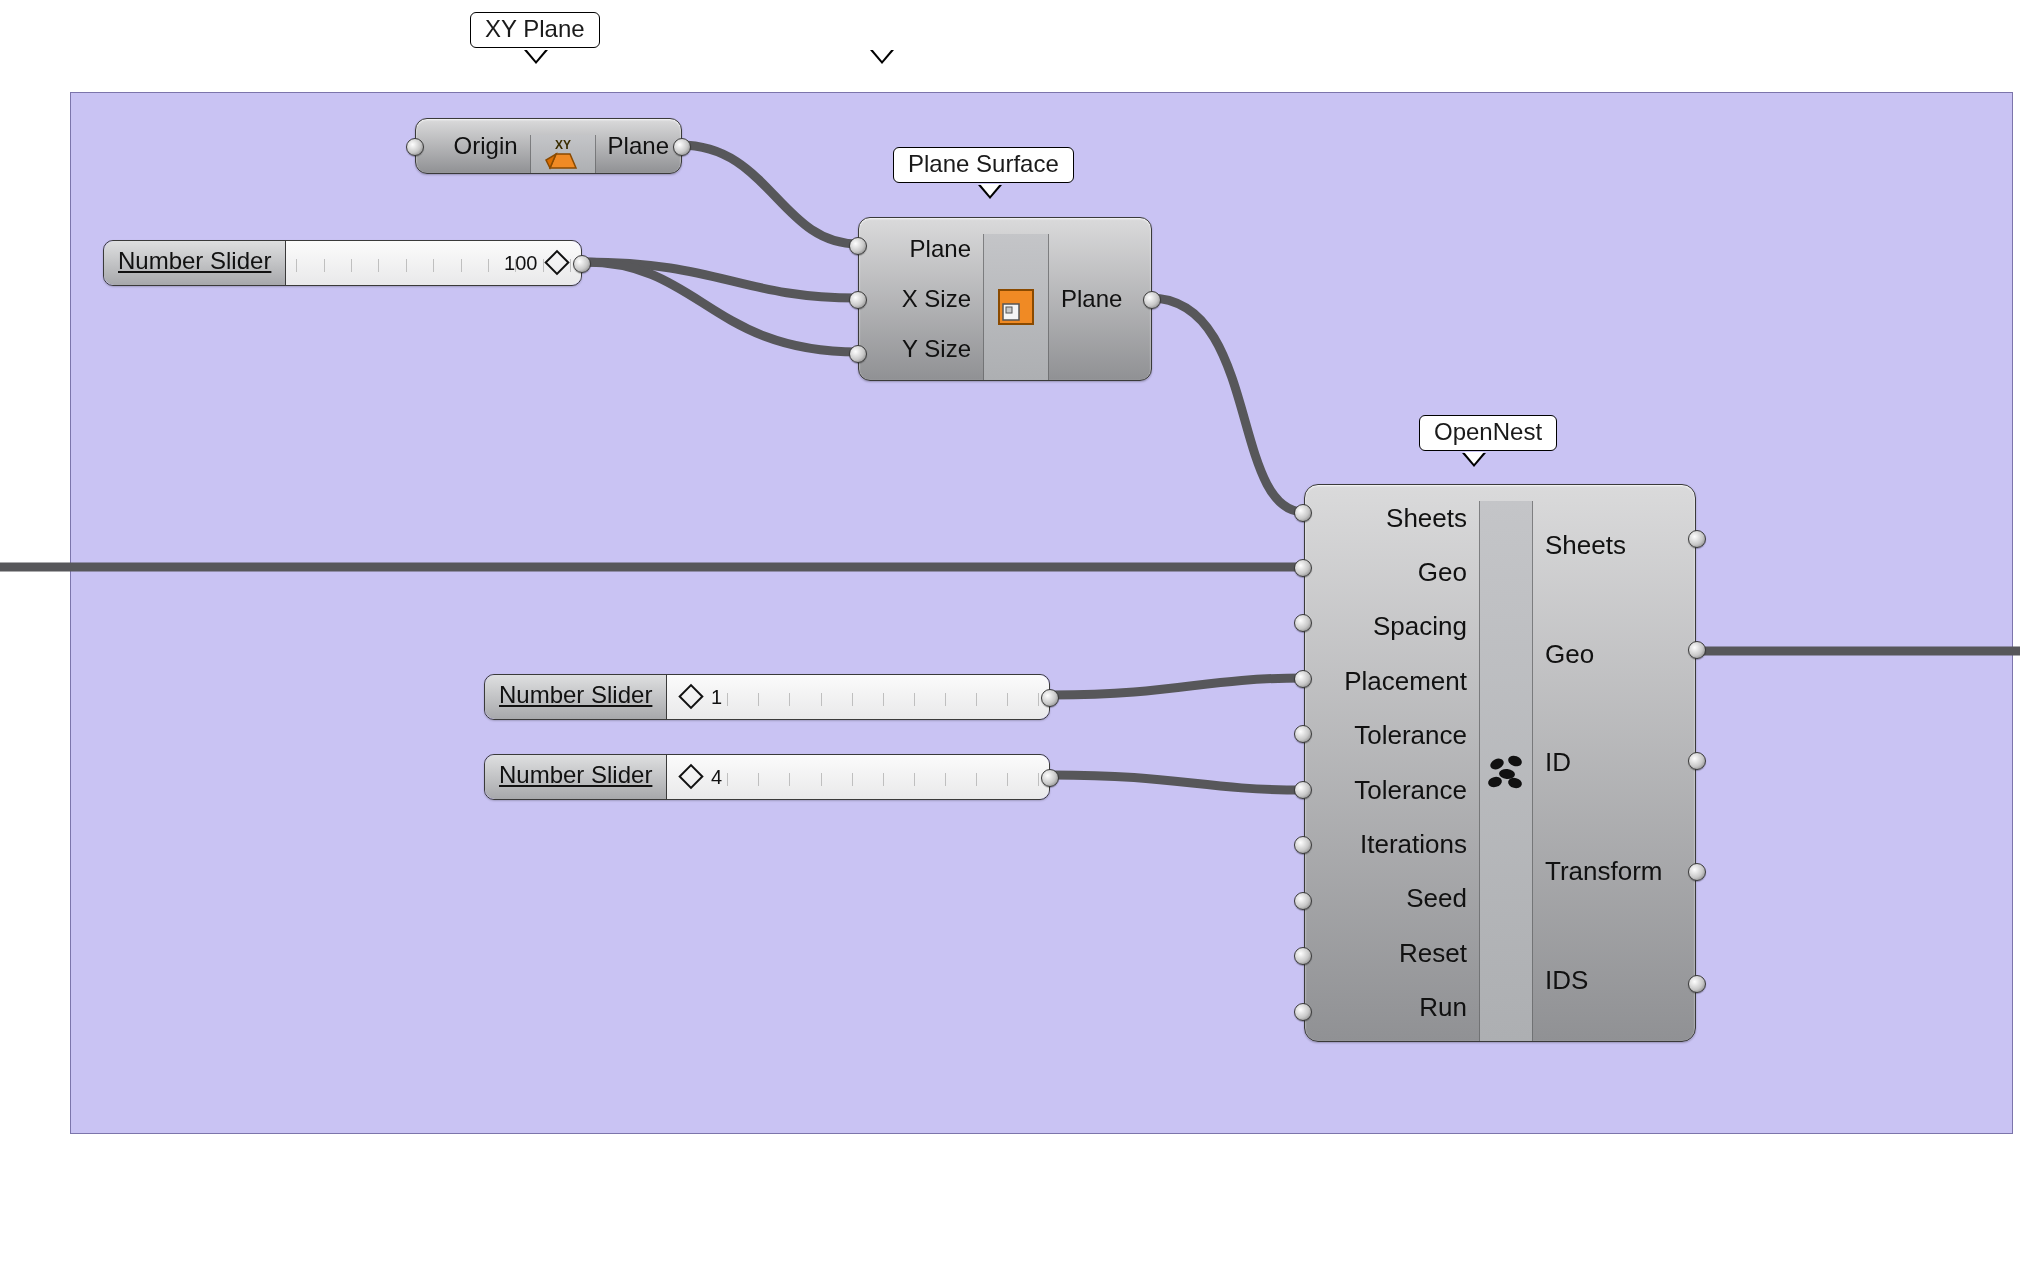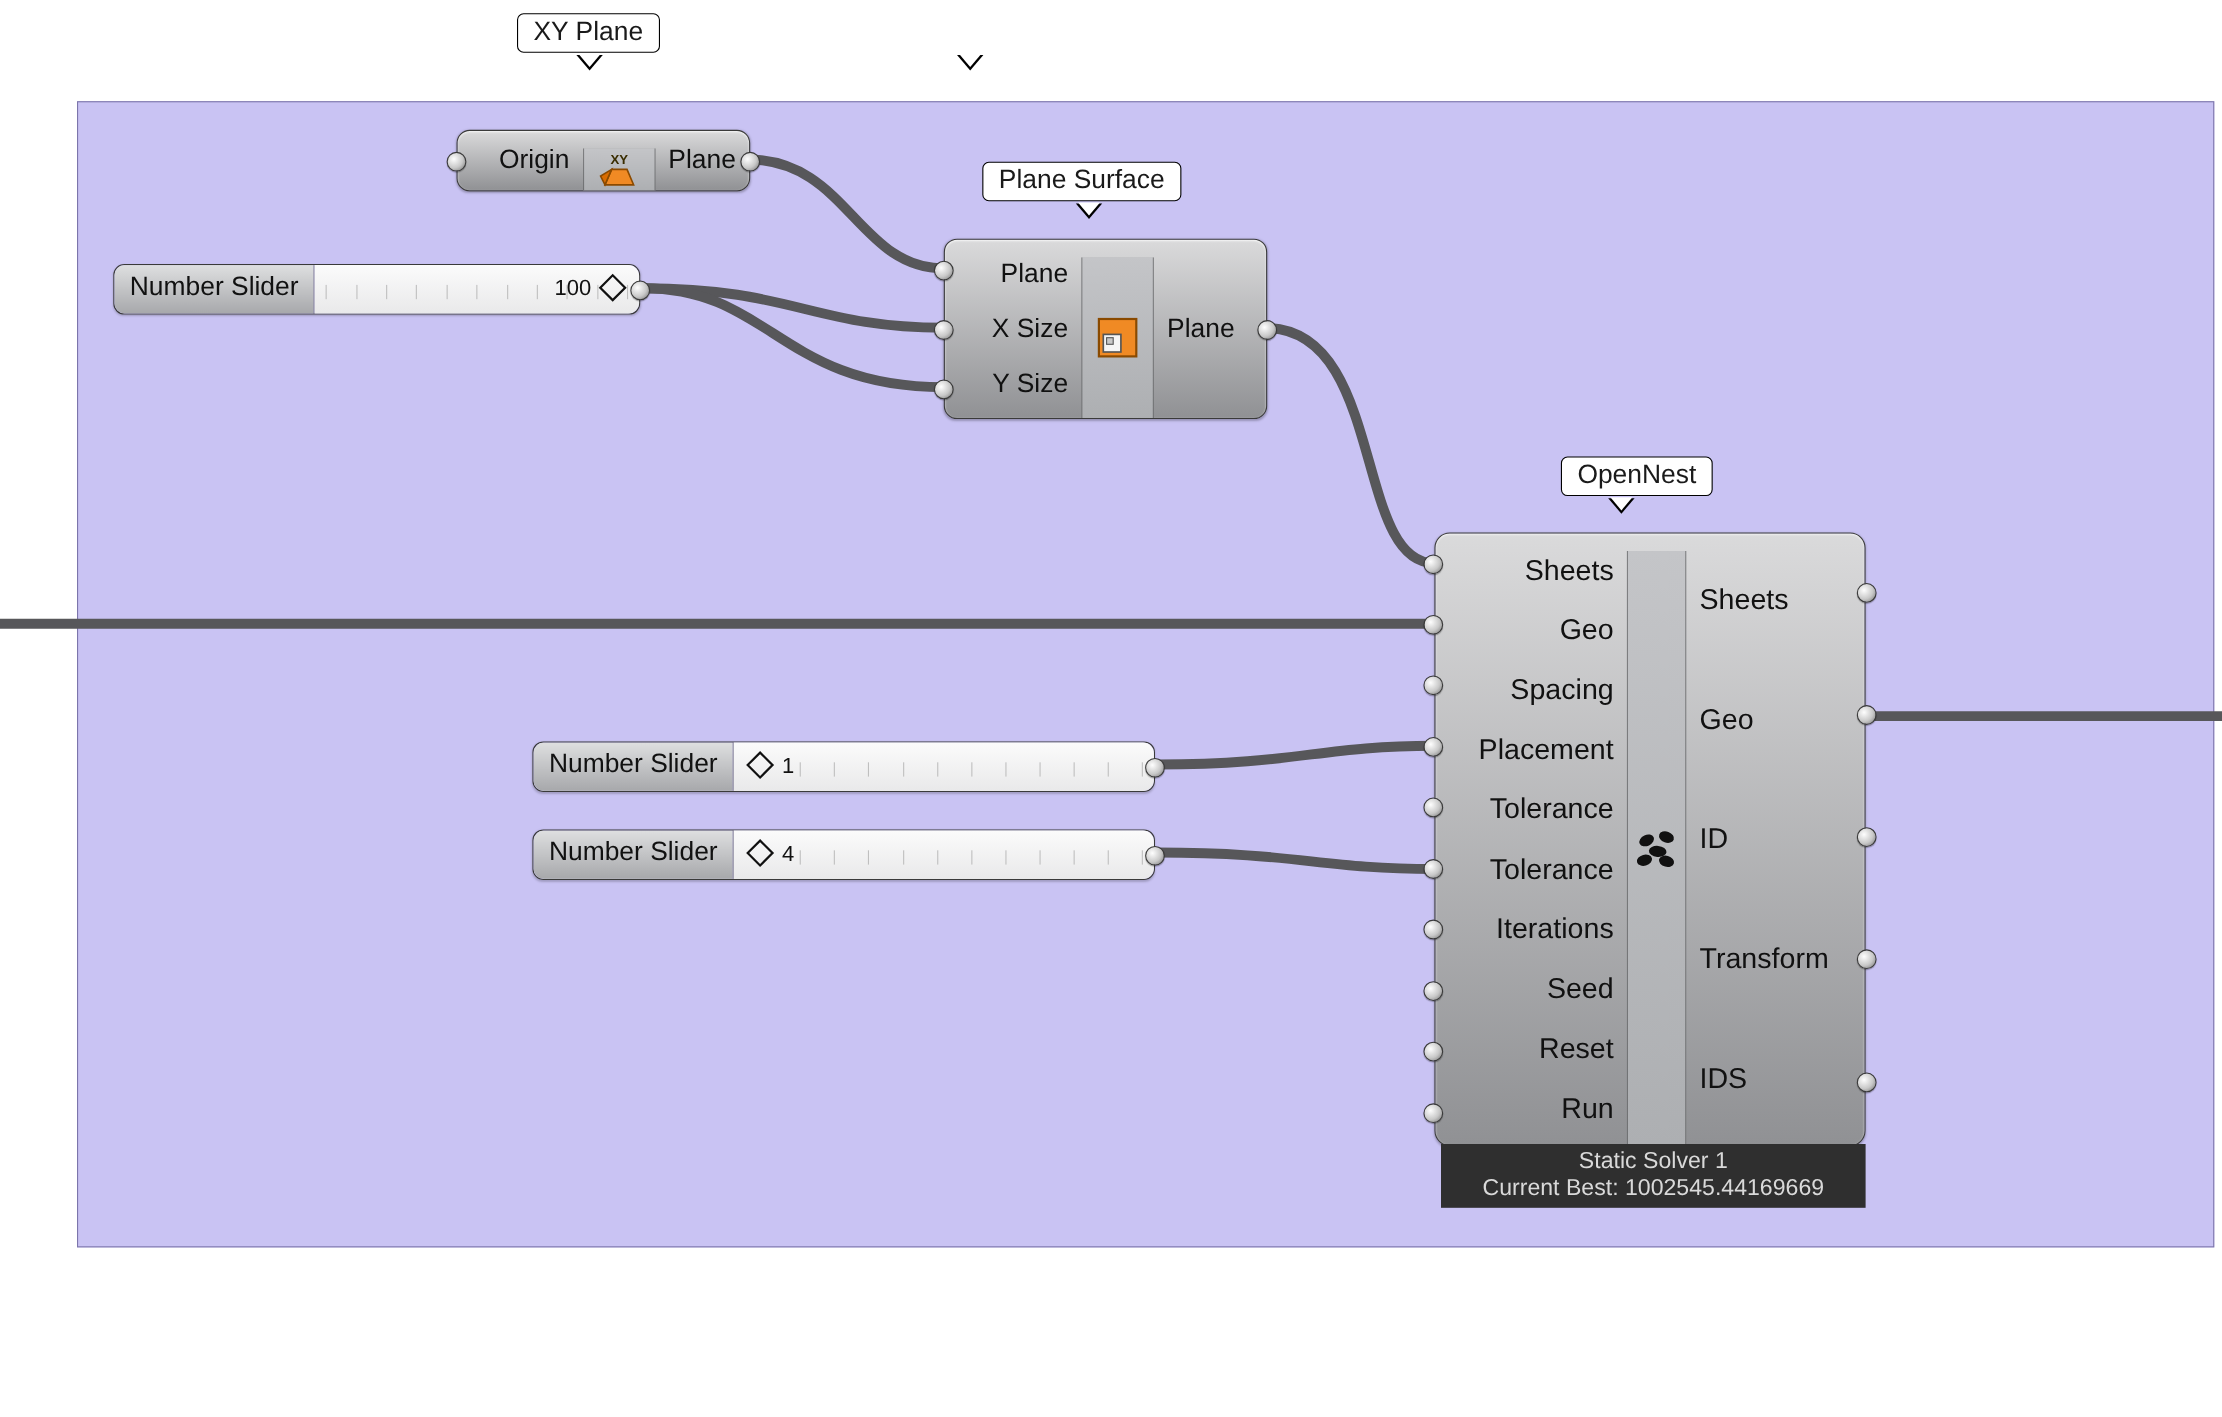--- a/index.html
+++ b/index.html
@@ -17,21 +17,21 @@
   .colL,.colR{display:flex;flex-direction:column;justify-content:space-around;padding:6px 12px;font-size:24px;color:#111;}
   .colL{align-items:flex-end;}
   .colR{align-items:flex-start;}
   .colM{flex:0 0 auto;display:flex;flex-direction:column;align-items:center;justify-content:center;border-left:1px solid rgba(0,0,0,.35);border-right:1px solid rgba(0,0,0,.35);background:linear-gradient(#c4c5c8,#adafb2);width:64px;margin-top:16px;}
   
   .grip{position:absolute;width:16px;height:16px;border-radius:50%;background:radial-gradient(circle at 35% 35%,#fefefe,#c8c8c8 55%,#6f6f6f);border:1px solid #3a3a3a;box-shadow:0 1px 1px rgba(0,0,0,.3);}
   .gripL{left:-10px;}
   .gripR{right:-10px;}
   
   .slider{position:absolute;display:flex;border:1px solid #3a3a3a;border-radius:10px;overflow:visible;box-shadow:0 1px 2px rgba(0,0,0,.2);}
-  .slider .lab{background:linear-gradient(#dedfe0,#a7a8ab);padding:6px 14px;border-right:1px solid #3a3a3a;border-top-left-radius:10px;border-bottom-left-radius:10px;font-size:24px;color:#111;}
+  .slider .lab{background:linear-gradient(#dedfe0,#a7a8ab);padding:6px 14px;border-right:1px solid #3a3a3a;border-top-left-radius:10px;border-bottom-left-radius:10px;font-size:24px;color:#111;text-decoration:underline;}
   .slider .track{position:relative;background:linear-gradient(#fbfbfb,#e9e9ea);flex:1;border-top-right-radius:10px;border-bottom-right-radius:10px;}
   .slider .ticks{position:absolute;top:40%;left:10px;right:10px;height:30%;display:flex;justify-content:space-between;}
   .slider .ticks i{width:1px;background:#bfbfbf;height:100%;}
   .slider .val{position:absolute;top:50%;transform:translateY(-50%);font-size:20px;color:#111;white-space:nowrap;}
   .slider .dia{display:inline-block;width:14px;height:14px;transform:rotate(45deg);border:2px solid #111;margin:0 5px;vertical-align:-2px;}
   
   svg.wires{position:absolute;inset:0;width:100%;height:100%;pointer-events:none;}
   
   .status{position:absolute;background:#2f2f2f;color:#d9d9d9;font-size:21px;text-align:center;padding:4px 4px 6px;}
   
@@ -174,24 +174,20 @@
     <span class="grip" style="left:1294px;top:947px;"></span>
     <span class="grip" style="left:1294px;top:1003px;"></span>
 
     <span class="grip" style="left:1688px;top:530px;"></span>
     <span class="grip" style="left:1688px;top:641px;"></span>
     <span class="grip" style="left:1688px;top:752px;"></span>
     <span class="grip" style="left:1688px;top:863px;"></span>
     <span class="grip" style="left:1688px;top:975px;"></span>
   </div>
 
-  <div class="status" style="left:1310px;top:1040px;width:378px;">
-    <div>Static Solver 1</div>
-    <div>Current Best: 1002545.44169669</div>
-  </div>
 
   <div class="slider" style="left:103px;top:240px;width:477px;height:44px;">
     <div class="lab">Number Slider</div>
     <div class="track">
       <div class="ticks">
           <i></i>
           <i></i>
           <i></i>
           <i></i>
           <i></i>

